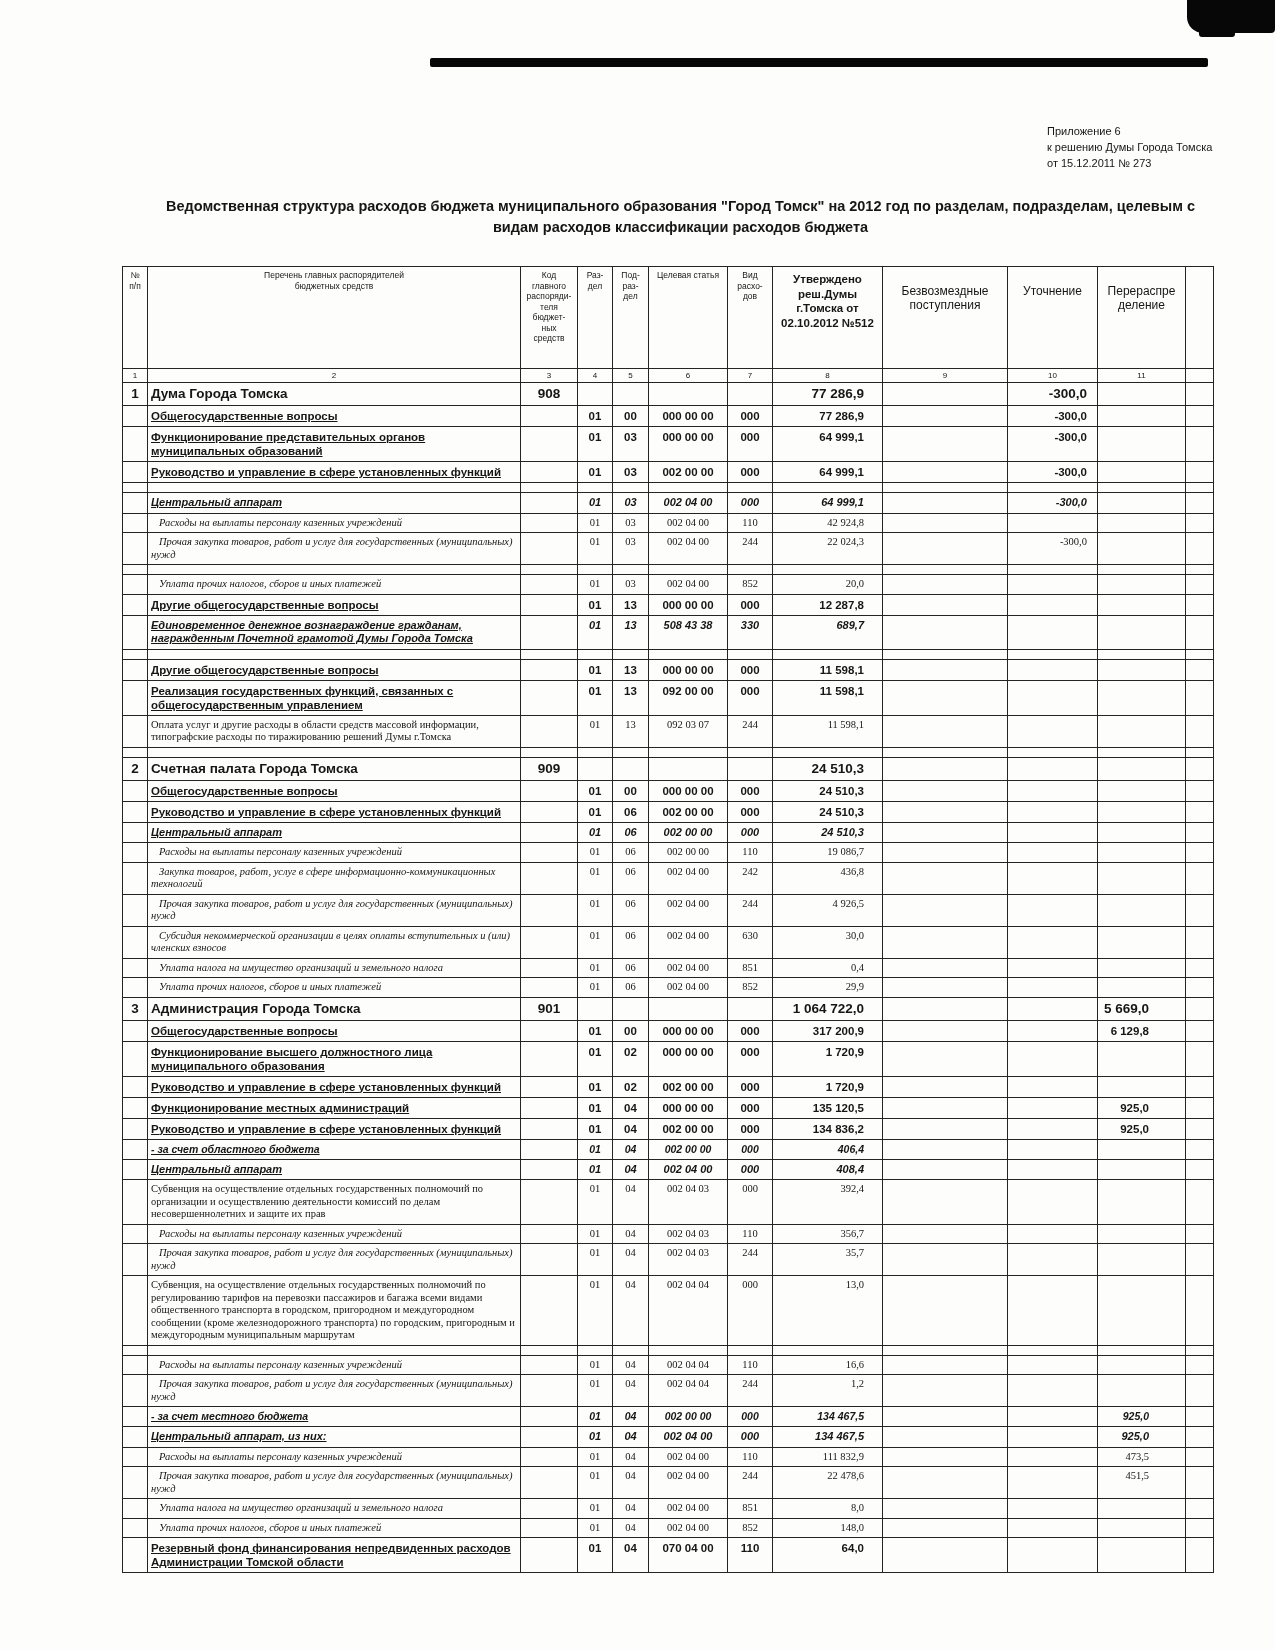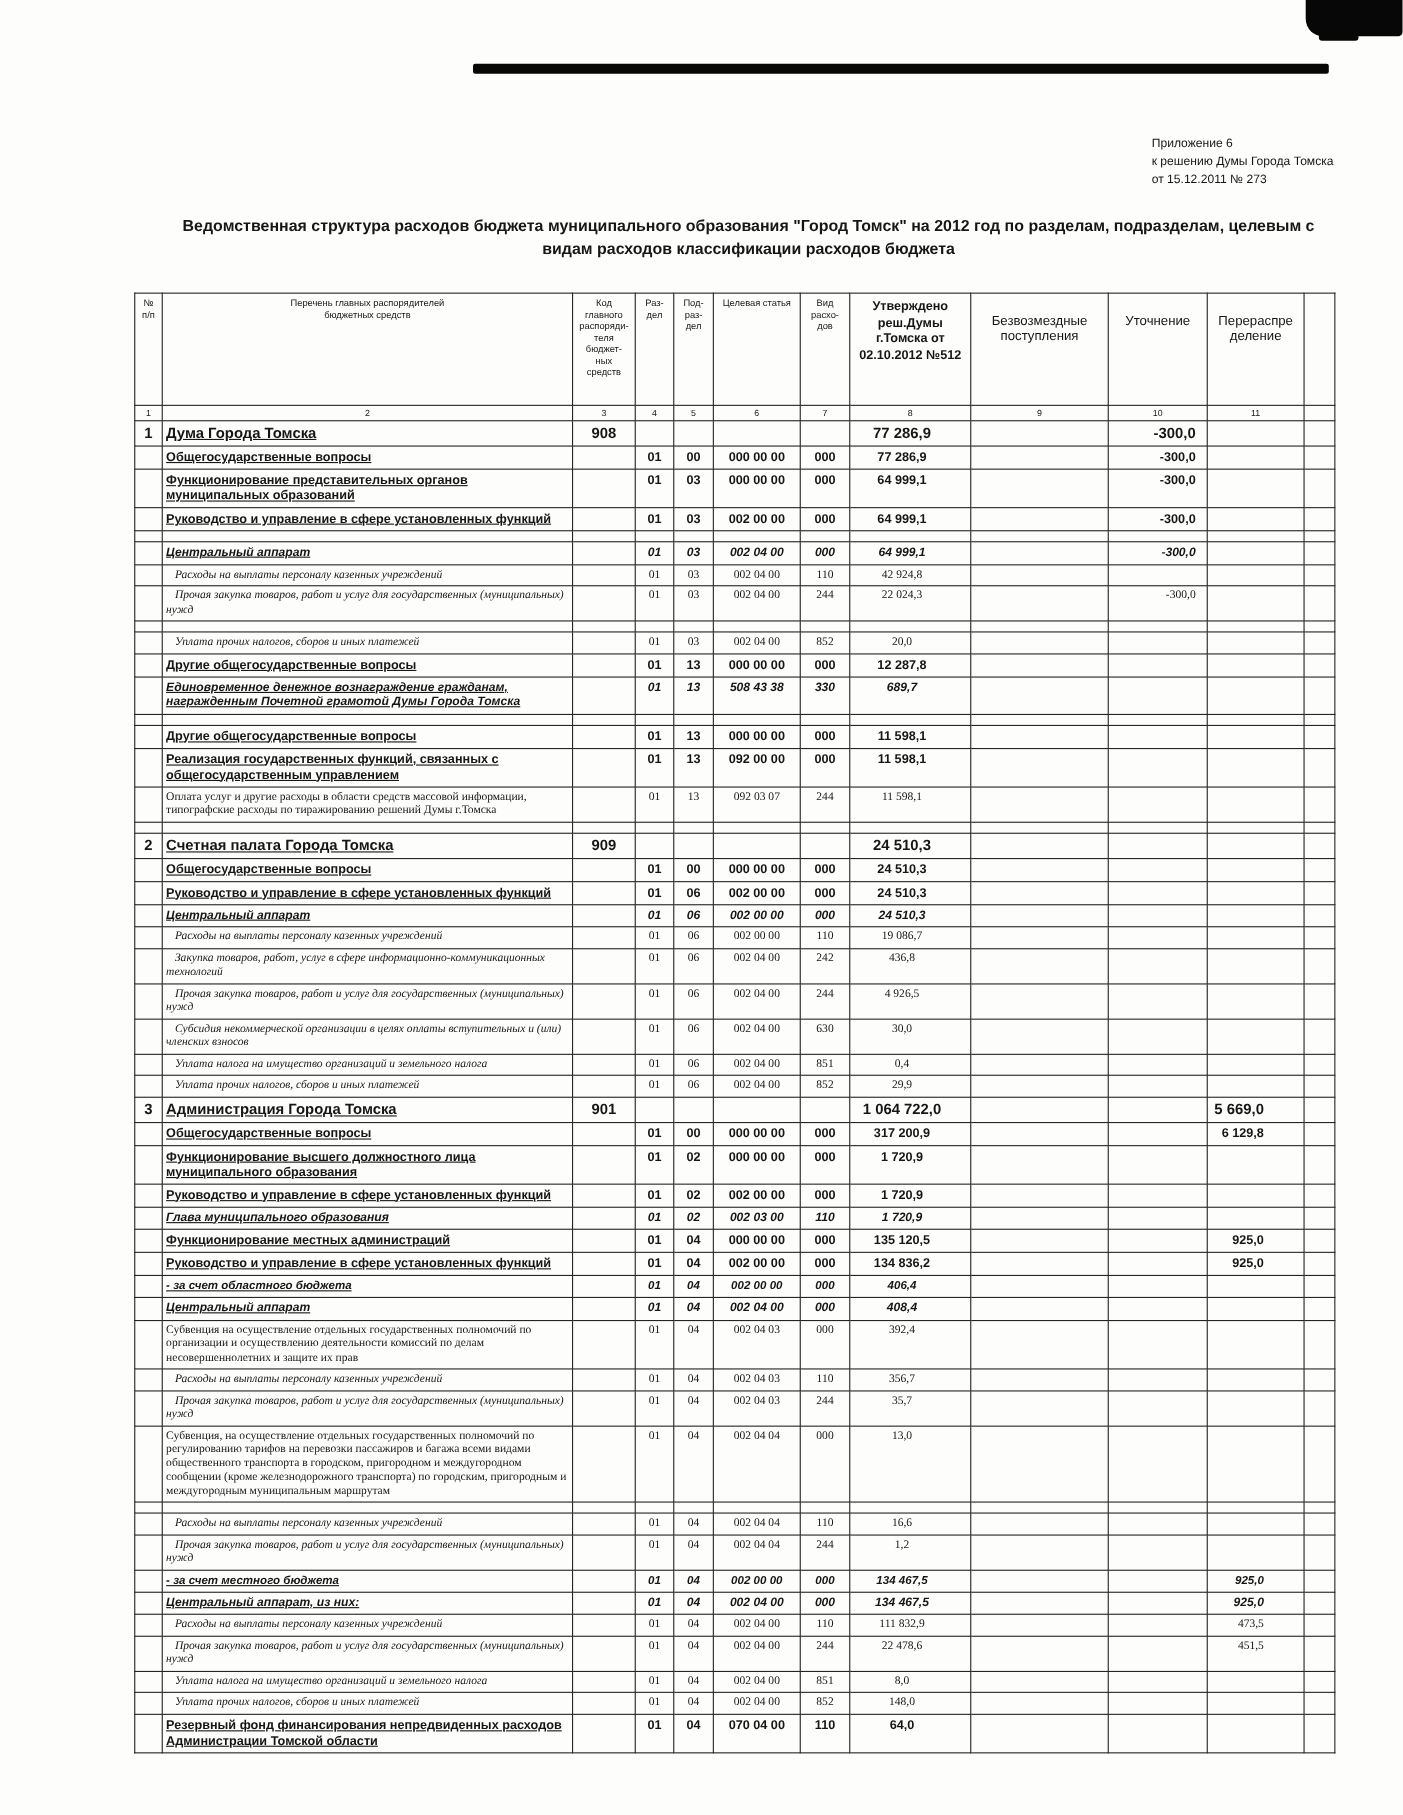--- a/index.html
+++ b/index.html
@@ -23,26 +23,26 @@
   th,td{border:1px solid #242424;overflow:hidden;}
   th{font-weight:normal;vertical-align:top;text-align:center;padding:3px 2px;white-space:pre-line;}
   .header-row{height:102px;}
   .h-small{font-size:8.5px;line-height:10.5px;}
   .h-med{font-size:12px;line-height:13.5px;padding-top:18px;}
   .h-approved{font-size:11.5px;font-weight:bold;line-height:14.5px;padding-top:5px;}
   .colnum-row td{font-size:8px;line-height:11px;text-align:center;padding:1px 0;}
   tbody td{vertical-align:top;padding:3px 3px;}
   .c-num{text-align:center;padding-left:1px;padding-right:1px;}
   .c-code,.c-rz,.c-pr,.c-cs,.c-vr{text-align:center;}
-  .c-approved{text-align:center;padding-right:18px;}
+  .c-approved{text-align:right;padding-right:18px;}
   .c-bezv{text-align:right;padding-right:14px;}
   .c-ut{text-align:right;padding-right:10px;}
   .c-pp{text-align:right;padding-right:36px;}
   .r-main td{font-size:13.5px;font-weight:bold;line-height:16px;}
-  .r-main .nm{text-decoration:underline;}
+  .r-main .nm{}
   .r-bold td{font-size:11.5px;font-weight:bold;line-height:14px;}
   .r-bold .nm{text-decoration:underline;}
   .r-bolditalic td{font-size:11px;font-weight:bold;font-style:italic;line-height:13.5px;}
   .r-bolditalic .nm{text-decoration:underline;}
   .r-italic td{font-size:10.5px;font-weight:bold;font-style:italic;line-height:13px;margin-top:48px;}
   .r-italic .nm{text-decoration:underline;}
   .r-detail td,.r-detail2 td{font-family:"Liberation Serif",serif;font-size:10.5px;line-height:12.5px;}
   .r-detail .c-name{text-indent:8px;font-style:italic;}
   .r-spacer td{height:9px;padding:0;}
 </style>
@@ -558,34 +558,20 @@
             <td class="c-rz">01</td>
             <td class="c-pr">02</td>
             <td class="c-cs">002 00 00</td>
             <td class="c-vr">000</td>
             <td class="c-approved">1 720,9</td>
             <td class="c-bezv"></td>
             <td class="c-ut"></td>
             <td class="c-pp"></td>
             <td class="c-cut"></td>
           </tr>
-          <tr class="r-bolditalic">
-            <td class="c-num"></td>
-            <td class="c-name"><span class="nm">Глава муниципального образования</span></td>
-            <td class="c-code"></td>
-            <td class="c-rz">01</td>
-            <td class="c-pr">02</td>
-            <td class="c-cs">002 03 00</td>
-            <td class="c-vr">110</td>
-            <td class="c-approved">1 720,9</td>
-            <td class="c-bezv"></td>
-            <td class="c-ut"></td>
-            <td class="c-pp"></td>
-            <td class="c-cut"></td>
-          </tr>
           <tr class="r-bold">
             <td class="c-num"></td>
             <td class="c-name"><span class="nm">Функционирование местных администраций</span></td>
             <td class="c-code"></td>
             <td class="c-rz">01</td>
             <td class="c-pr">04</td>
             <td class="c-cs">000 00 00</td>
             <td class="c-vr">000</td>
             <td class="c-approved">135 120,5</td>
             <td class="c-bezv"></td>

